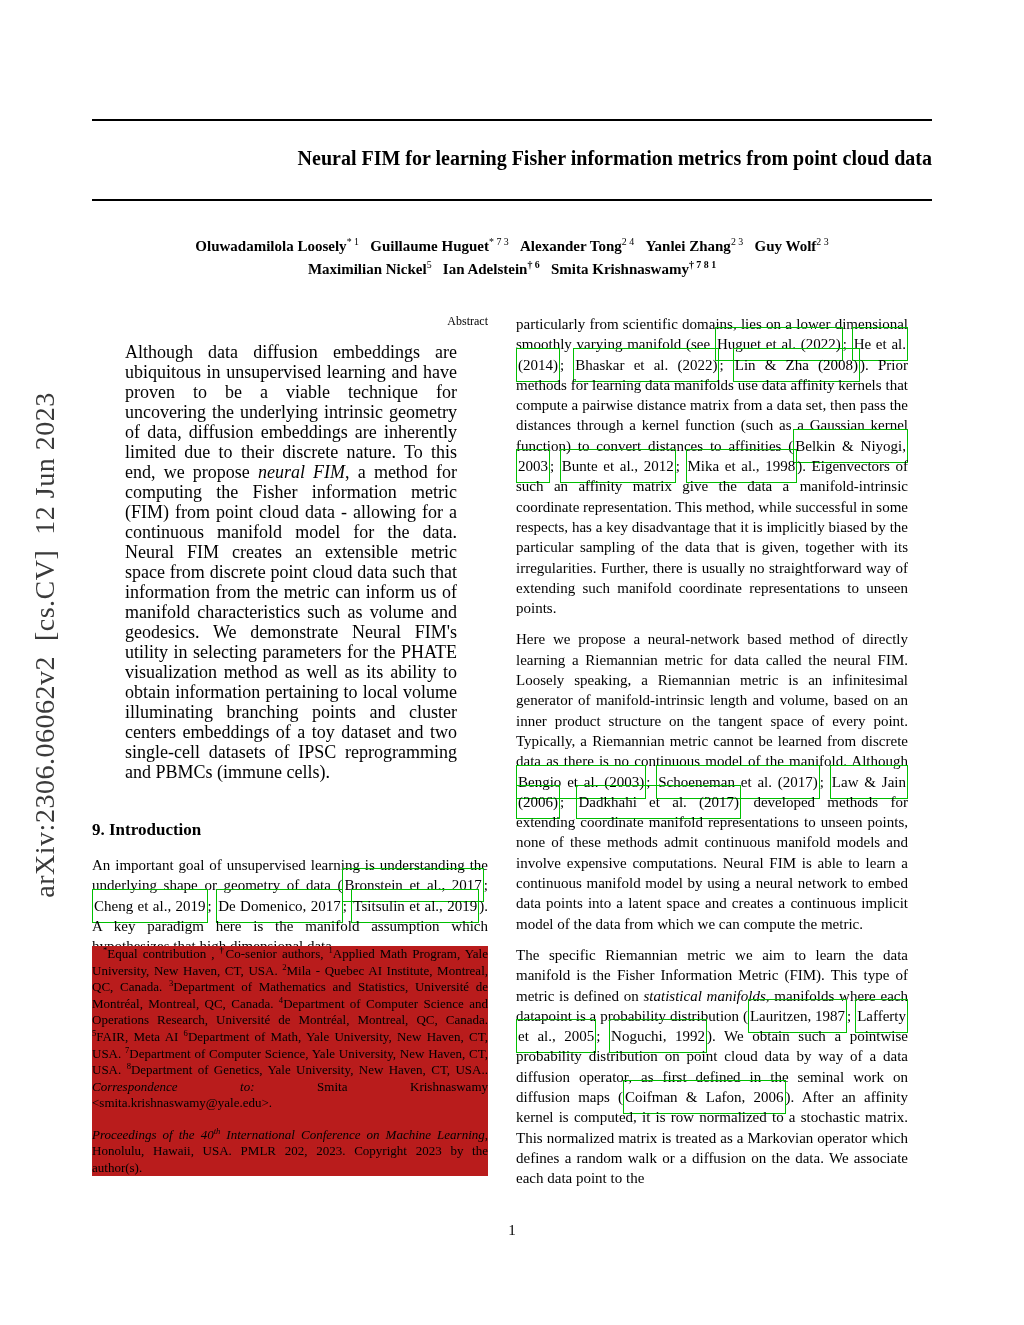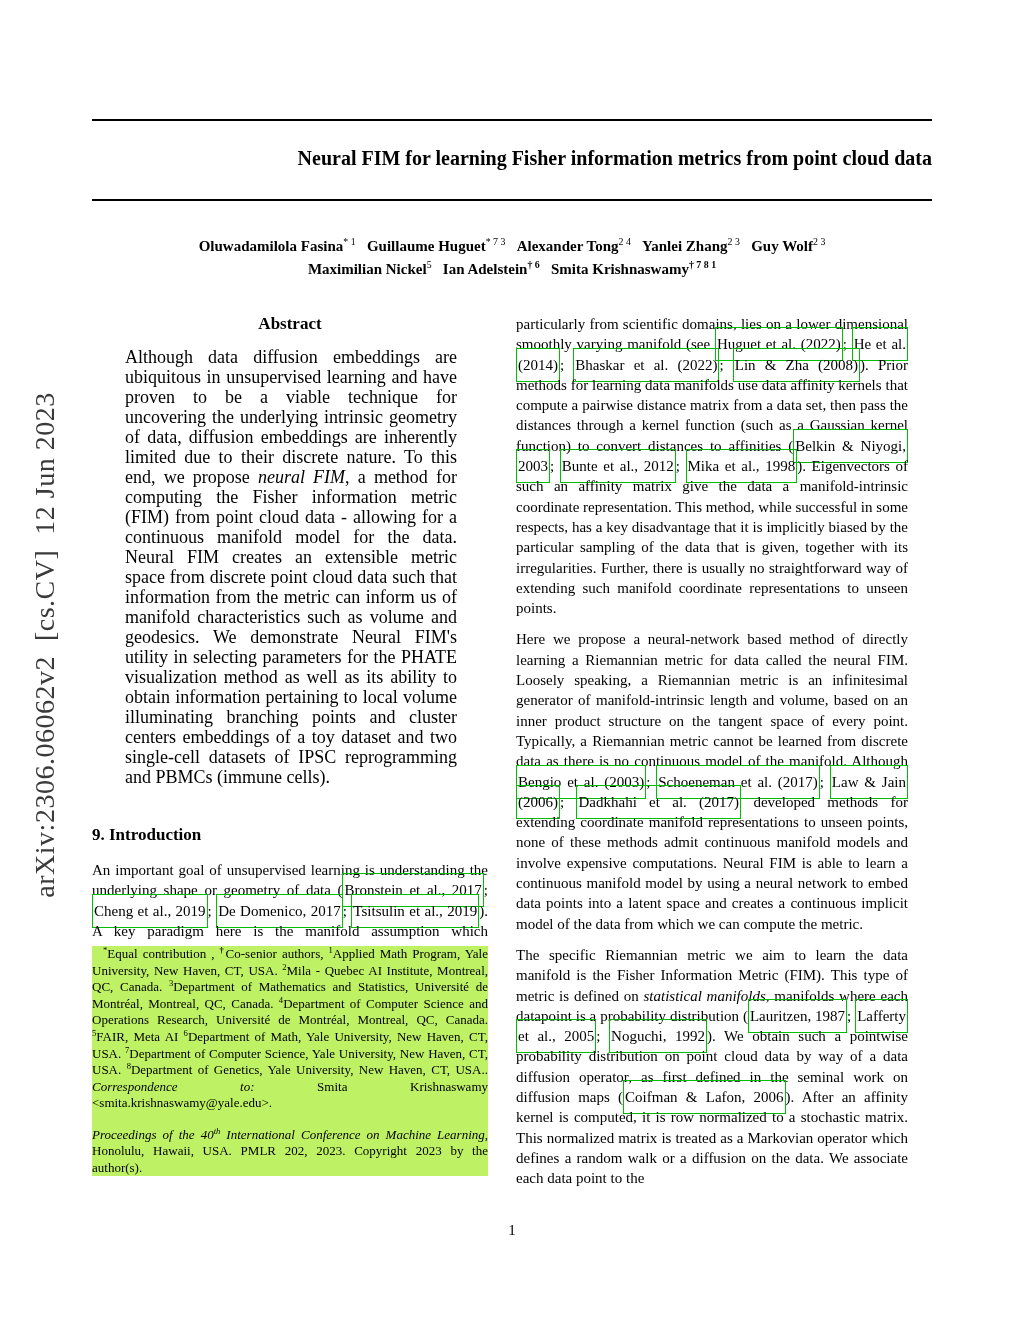--- a/index.html
+++ b/index.html
@@ -38,37 +38,37 @@
     text-align: center;
     font-size: 15px;
     line-height: 23px;
   }
   .author-line { white-space: pre-wrap; }
 
   .leftcol  { position: absolute; left: 92px;  top: 314px; width: 396px; }
   .rightcol { position: absolute; left: 516px; top: 314px; width: 392px; }
 
   .abs-head {
-    text-align: center; font-weight: bold; font-size: 17px;
+    text-align: right; font-weight: normal; font-size: 12px;
     margin-bottom: 13px;
   }
   .abs-body {
     margin: 0 31px 0 33px;
     font-size: 18px; line-height: 20px;
   }
   .sec-head {
     font-size: 17px; font-weight: bold;
     margin-top: 38px; margin-bottom: 15px;
   }
   .par { font-size: 15px; line-height: 20.3px; margin: 0 0 11px 0; }
   .just { text-align: justify; }
 
   .fnblock {
     position: absolute; left: 92px; top: 946px; width: 396px;
-    background: #bef264;
+    background: #b91c1c;
   }
   .fn { font-size: 13px; line-height: 16.6px; }
   .fn.aff { text-indent: 11px; }
   .proc { margin-top: 15px; line-height: 16.4px; }
 
   .pageno {
     position: absolute; left: 0; top: 1222px; width: 100%;
     text-align: center; font-size: 15px;
   }
 
@@ -87,21 +87,21 @@
 
 <div class="page">
 
   <div class="arxiv">arXiv:2306.06062v2  [cs.CV]  12 Jun 2023</div>
 
   <div class="rule rule-a"></div>
   <div class="title">Neural FIM for learning Fisher information metrics from point cloud data</div>
   <div class="rule rule-b"></div>
 
   <div class="authors">
-    <div class="author-line"><span class="bd">Oluwadamilola Fasina</span><sup>* 1</sup><span>   </span><span class="bd">Guillaume Huguet</span><sup>* 7 3</sup><span>   </span><span class="bd">Alexander Tong</span><sup>2 4</sup><span>   </span><span class="bd">Yanlei Zhang</span><sup>2 3</sup><span>   </span><span class="bd">Guy Wolf</span><sup>2 3</sup></div>
+    <div class="author-line"><span class="bd">Oluwadamilola Loosely</span><sup>* 1</sup><span>   </span><span class="bd">Guillaume Huguet</span><sup>* 7 3</sup><span>   </span><span class="bd">Alexander Tong</span><sup>2 4</sup><span>   </span><span class="bd">Yanlei Zhang</span><sup>2 3</sup><span>   </span><span class="bd">Guy Wolf</span><sup>2 3</sup></div>
     <div class="author-line"><span class="bd">Maximilian Nickel</span><sup>5</sup><span>   </span><span class="bd">Ian Adelstein</span><sup class="bd">† 6</sup><span>   </span><span class="bd">Smita Krishnaswamy</span><sup class="bd">† 7 8 1</sup></div>
   </div>
 
   <div class="leftcol">
     <div class="abs-head">Abstract</div>
     <div class="abs-body just"><span>Although data diffusion embeddings are ubiquitous in unsupervised learning and have proven to be a viable technique for uncovering the underlying intrinsic geometry of data, diffusion embeddings are inherently limited due to their discrete nature. To this end, we propose </span><span class="it">neural FIM</span><span>, a method for computing the Fisher information metric (FIM) from point cloud data - allowing for a continuous manifold model for the data. Neural FIM creates an extensible metric space from discrete point cloud data such that information from the metric can inform us of manifold characteristics such as volume and geodesics. We demonstrate Neural FIM's utility in selecting parameters for the PHATE visualization method as well as its ability to obtain information pertaining to local volume illuminating branching points and cluster centers embeddings of a toy dataset and two single-cell datasets of IPSC reprogramming and PBMCs (immune cells).</span></div>
     <div class="sec-head">9. Introduction</div>
     <div class="par just"><span>An important goal of unsupervised learning is understanding the underlying shape or geometry of data (</span><span class="cite">Bronstein et al., 2017</span><span>; </span><span class="cite">Cheng et al., 2019</span><span>; </span><span class="cite">De Domenico, 2017</span><span>; </span><span class="cite">Tsitsulin et al., 2019</span><span>). A key paradigm here is the manifold assumption which hypothesizes that high dimensional data,</span></div>
   </div>
 

